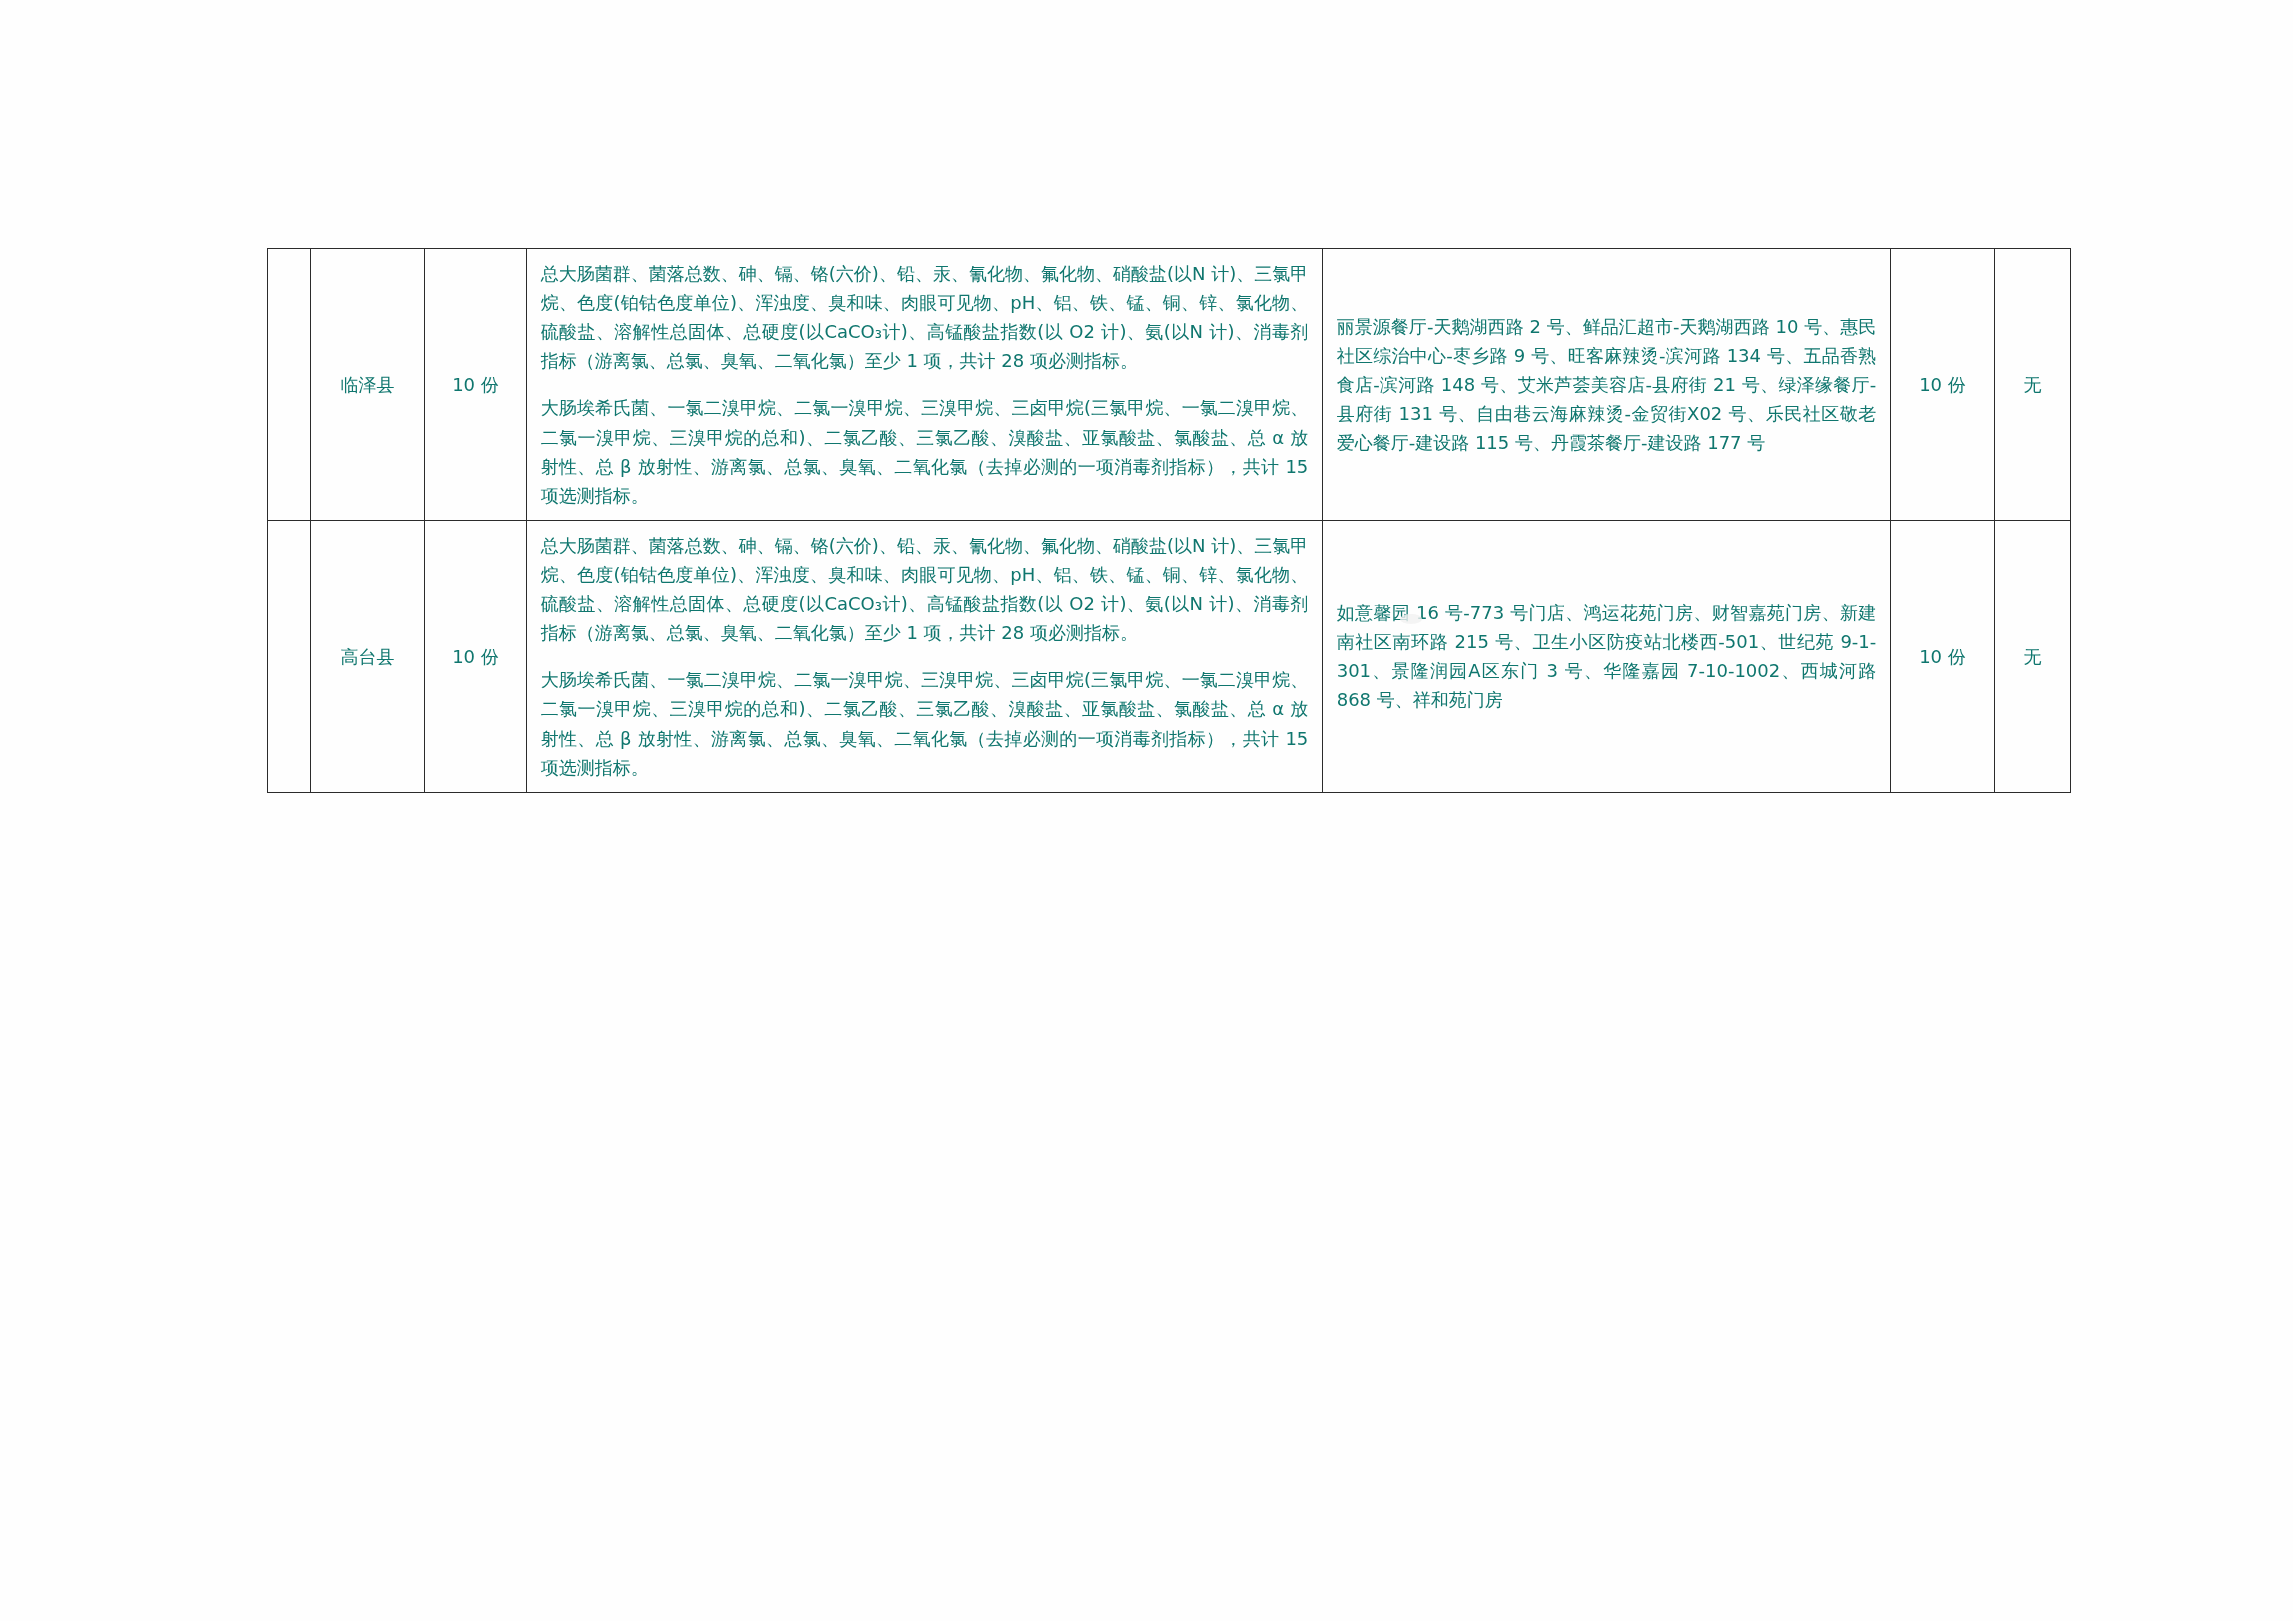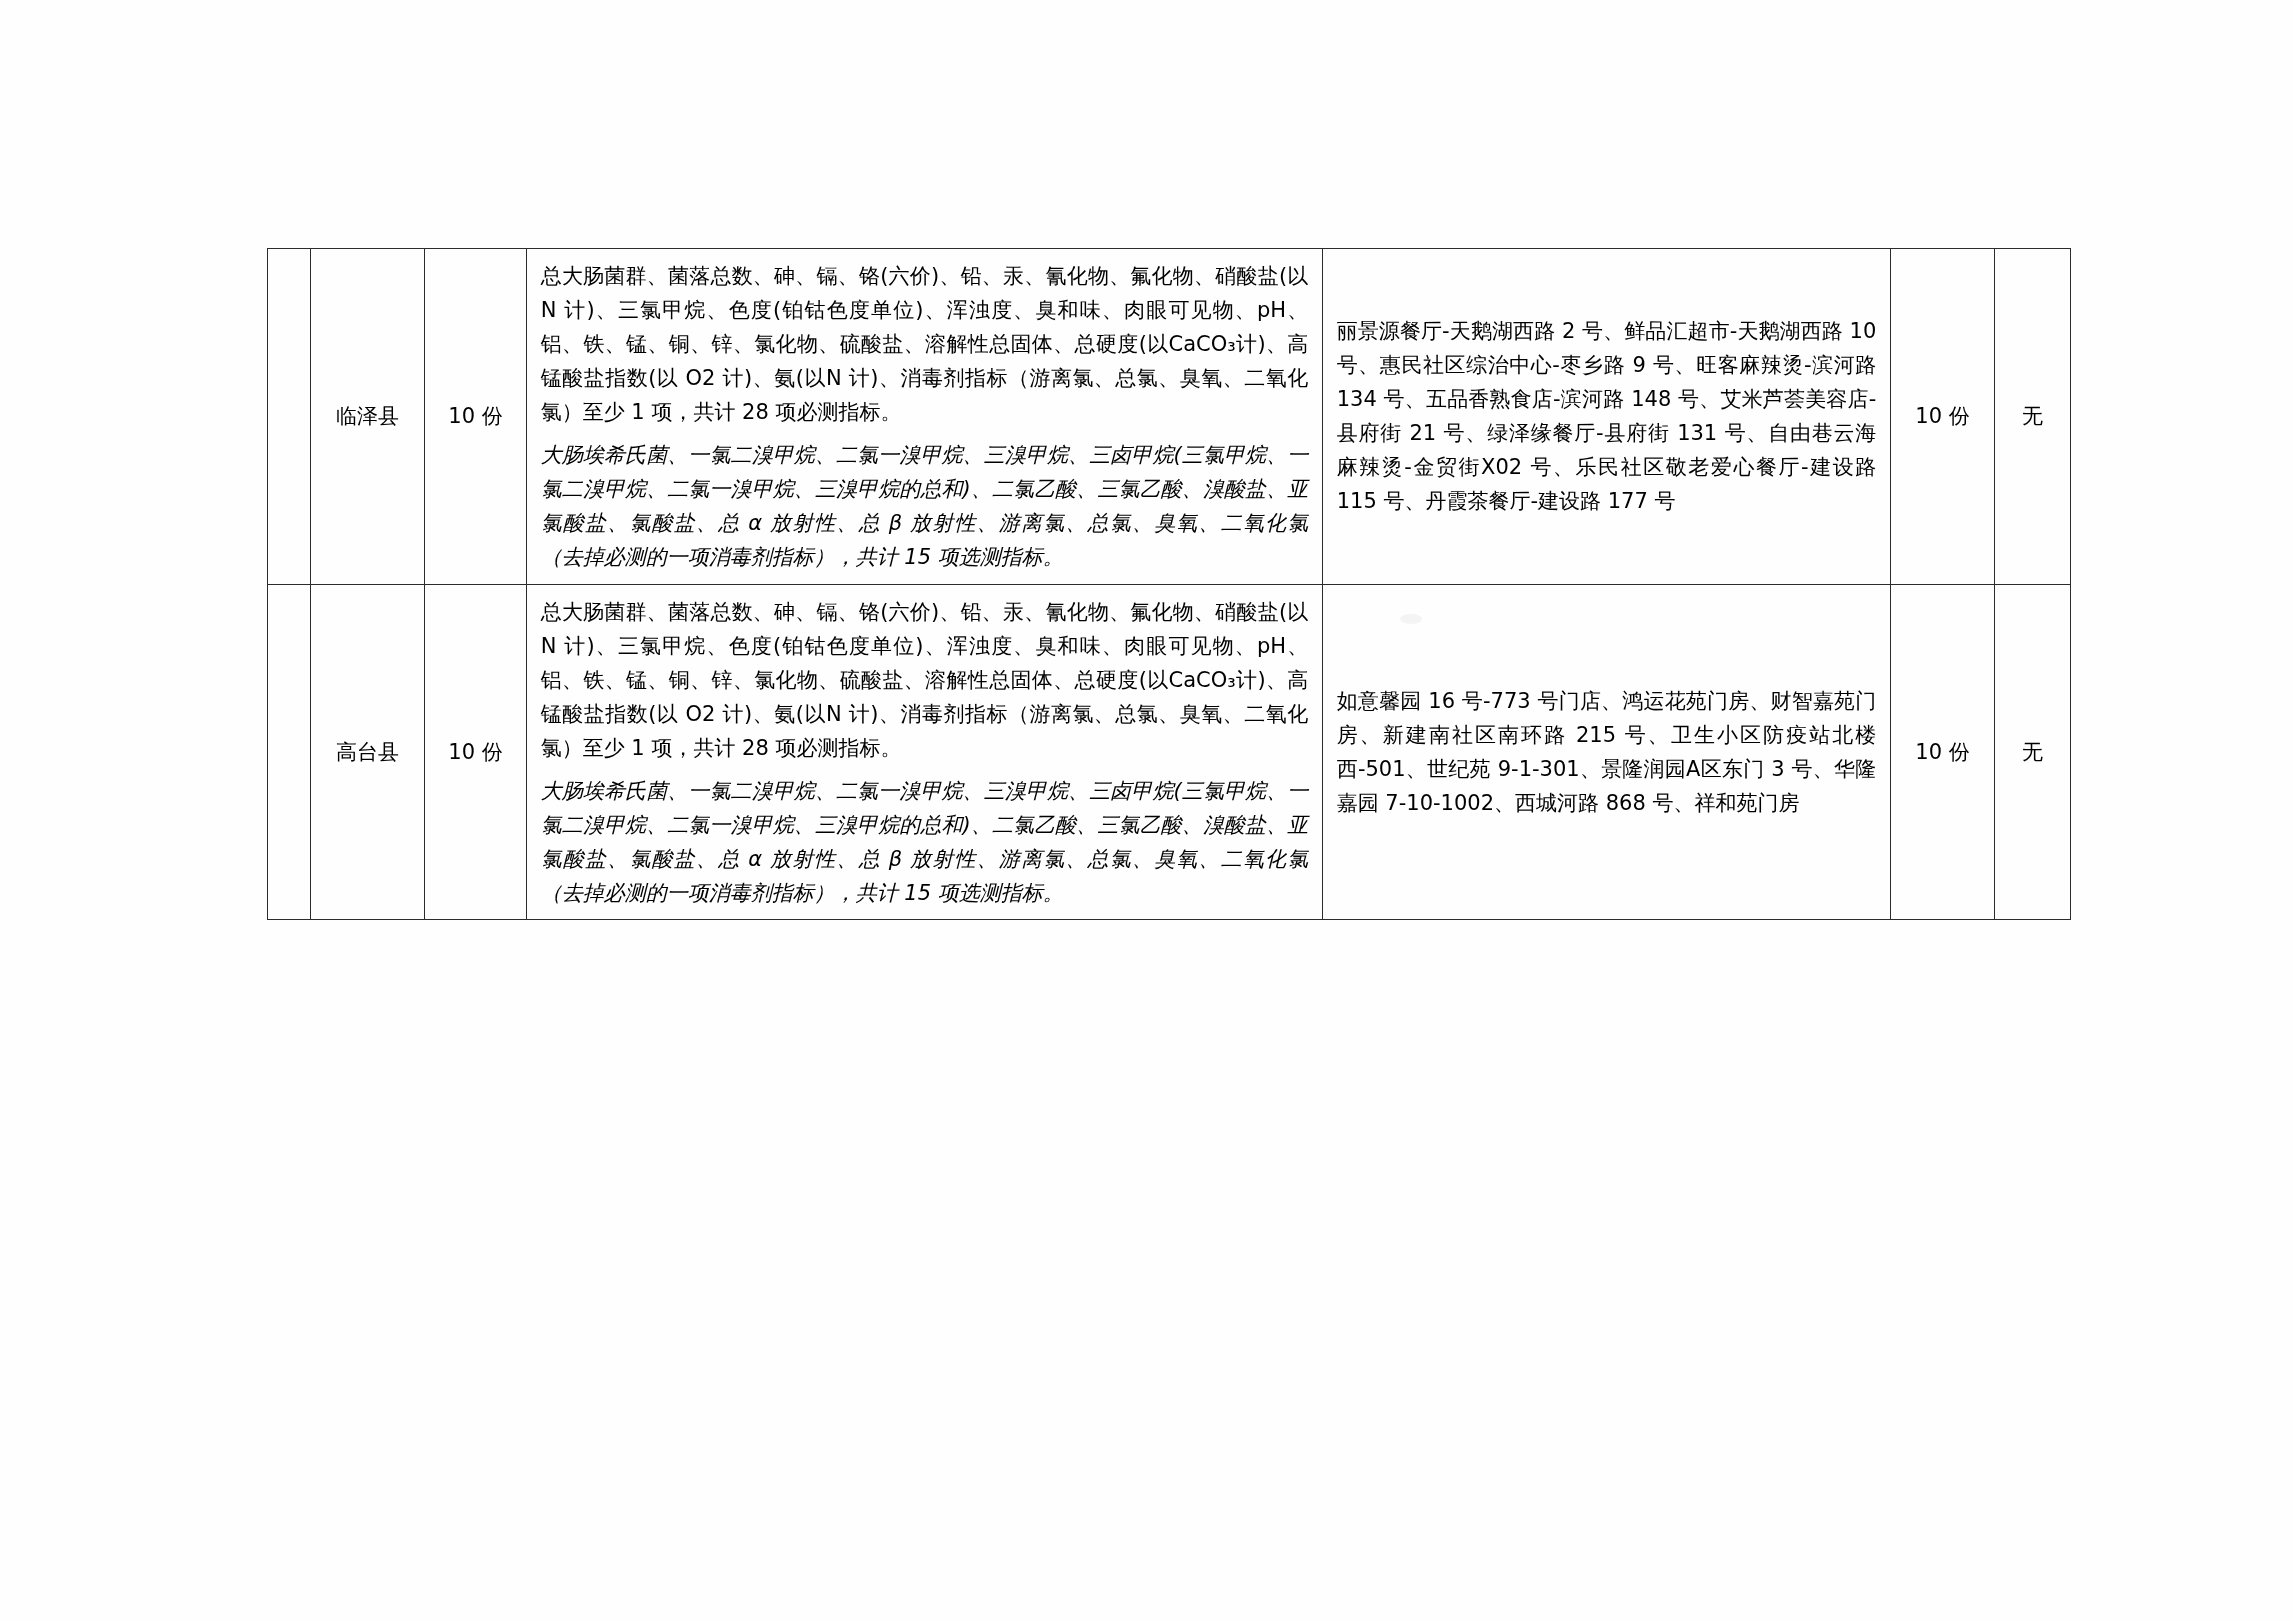--- a/index.html
+++ b/index.html
@@ -28,23 +28,23 @@
     left: 267px;
     top: 248px;
     width: 1803px;
     border-collapse: collapse;
     table-layout: fixed;
   }
   .doc-table td {
     border: 1.6px solid #2b2b2b;
     vertical-align: middle;
     padding: 9.8px 13.7px;
-    font-size: 21px;
+    font-size: 18px;
     line-height: 1.62;
-    color: #000000;
+    color: #0f766e;
   }
   
   col.c-stub   { width: 43px; }
   col.c-region { width: 114px; }
   col.c-count  { width: 102px; }
   col.c-items  { width: 796px; }
   col.c-sites  { width: 568px; }
   col.c-count2 { width: 104px; }
   col.c-none   { width: 76px; }
 
@@ -58,22 +58,21 @@
   .stub-cell {
     border-top: 1.6px solid #2b2b2b;
     border-left: 1.6px solid #2b2b2b;
     border-right: 1.6px solid #2b2b2b;
     border-bottom: none;
   }
   .indicators p {
     margin: 0;
   }
   .indicators p + p {
-    margin-top: 9px;
-    font-style: italic;
+    margin-top: 18px;
   }
   .sites {
     text-align: justify;
     text-justify: inter-ideograph;
   }
   .dash {
     text-align: center;
     font-size: 21.6px;
   }
   .total-row td {

